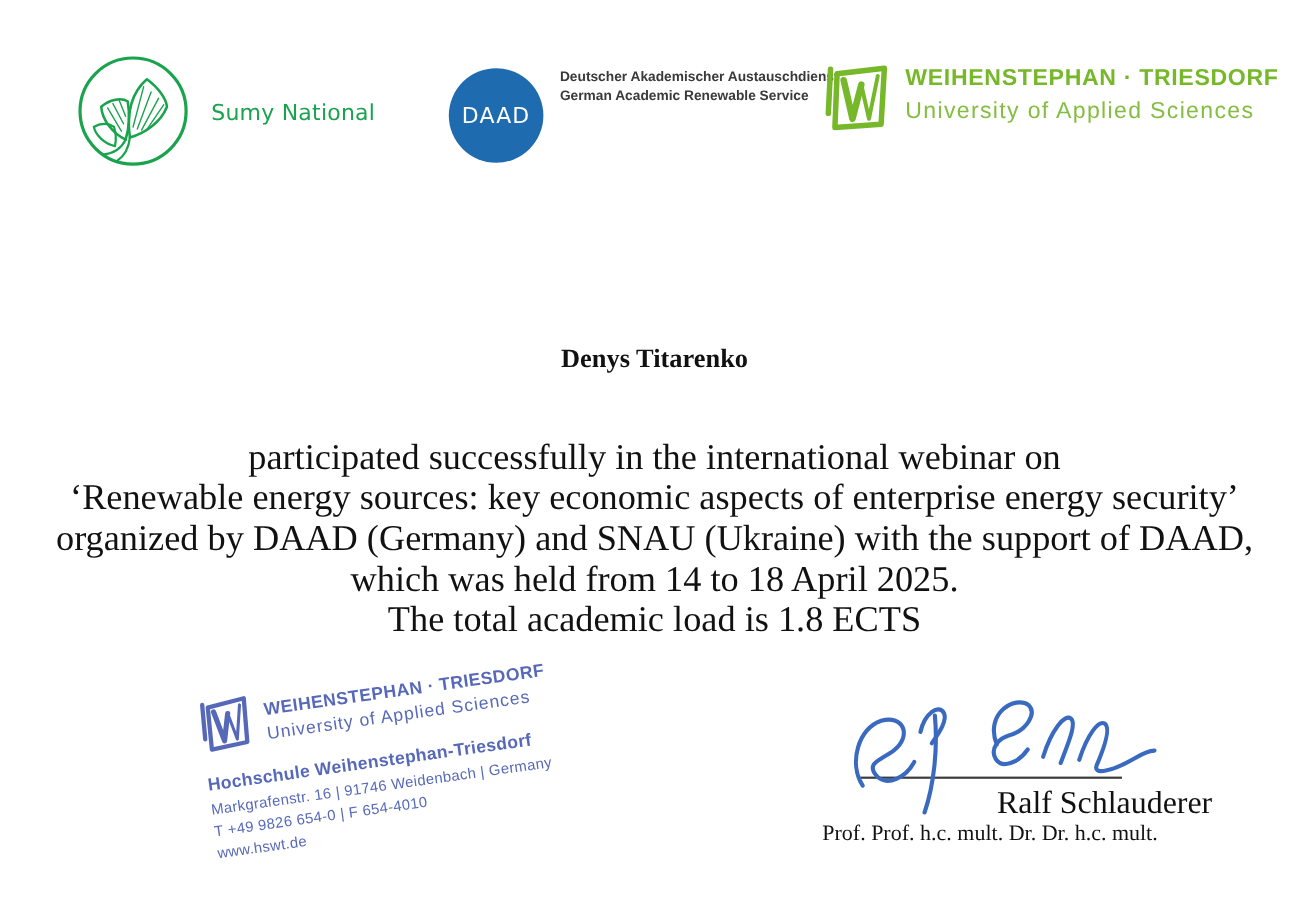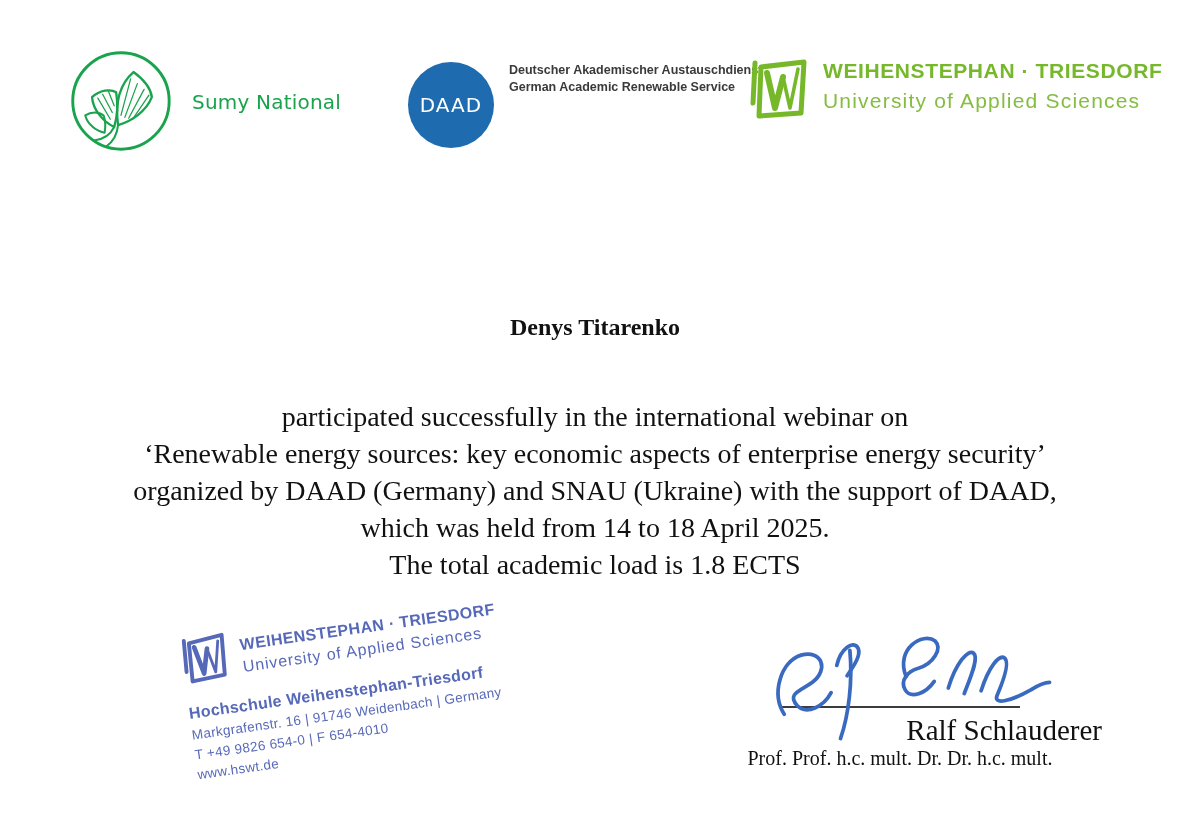--- a/index.html
+++ b/index.html
@@ -23,21 +23,21 @@
   .hswt-l2{font-family:"Liberation Sans",sans-serif;font-size:21px;color:#84bd41;
            letter-spacing:1.2px;margin-top:6px;white-space:nowrap;}
 
   
   .title{position:absolute;top:214px;left:0;width:100%;text-align:center;line-height:72px;}
   .title span{display:inline-block;font-size:66px;transform:scaleX(.85);
               transform-origin:center;white-space:nowrap;}
   .recipient{position:absolute;top:314px;left:0;width:100%;text-align:center;
              font-size:24px;font-weight:bold;}
   .body-text{position:absolute;top:398px;left:0;width:100%;text-align:center;
-             font-size:28px;line-height:37px;}
+             font-size:33px;line-height:37px;}
 
   
   .stamp{position:absolute;left:176px;top:636px;width:380px;color:#4c5fb4;
          transform:rotate(-8deg);transform-origin:0 0;opacity:.94;
          font-family:"Liberation Sans",sans-serif;}
   .stamp-head{display:flex;align-items:center;gap:12px;}
   .stamp-h1{font-weight:bold;font-size:16px;letter-spacing:.4px;white-space:nowrap;}
   .stamp-h2{font-size:16px;letter-spacing:.9px;margin-top:4px;white-space:nowrap;}
   .stamp-body{margin-top:12px;margin-left:2px;}
   .stamp-inst{font-weight:bold;font-size:16px;letter-spacing:.3px;white-space:nowrap;}

